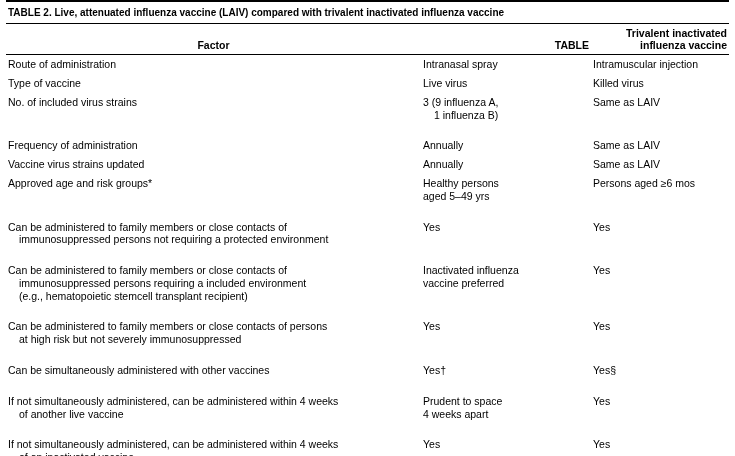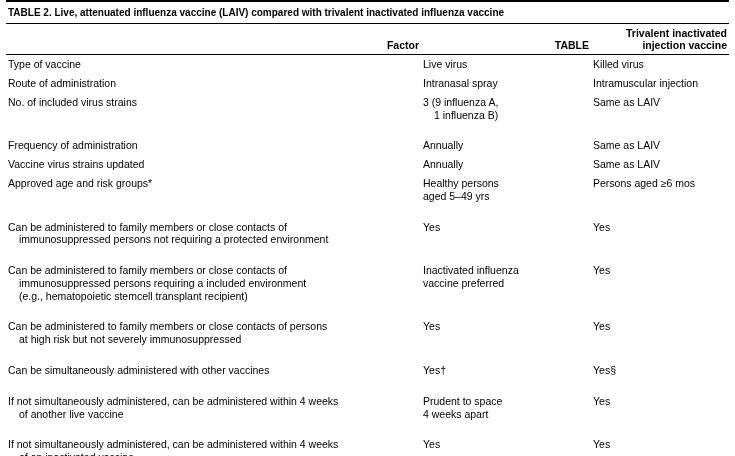--- a/index.html
+++ b/index.html
@@ -40,21 +40,21 @@
     width: 100%;
     border-collapse: collapse;
     table-layout: fixed;
     font-size: 10.5px;
   }
   table.tbl col.c1 { width: 415px; }
   table.tbl col.c2 { width: 170px; }
   table.tbl col.c3 { width: 138px; }
   table.tbl thead th {
     font-weight: bold;
-    text-align: right;
+    text-align: center;
     vertical-align: bottom;
     padding: 3px 2px 3px 2px;
     line-height: 1.15;
   }
   table.tbl thead th.col2, table.tbl thead th.col3 {
     text-align: right;
   }
   table.tbl tbody td {
     vertical-align: top;
     padding: 3px 2px 3px 2px;
@@ -91,57 +91,57 @@
       <col class="c1">
         <col class="c2">
         <col class="c3">
     </colgroup>
     <thead>
       <tr>
         <th class="col1">Factor</th>
         <th class="col2">TABLE</th>
         <th class="col3">
           <span>Trivalent inactivated</span><br>
-          <span>injection vaccine</span>
+          <span>influenza vaccine</span>
         </th>
       </tr>
     </thead>
   </table>
 
   <hr class="rule">
 
   <table class="tbl">
     <colgroup>
       <col class="c1">
         <col class="c2">
         <col class="c3">
     </colgroup>
     <tbody>
 
       <tr>
         <td class="factor">
+          <span>Route of administration</span>
+        </td>
+        <td>
+          <span>Intranasal spray</span>
+        </td>
+        <td>
+          <span>Intramuscular injection</span>
+        </td>
+      </tr>
+
+      <tr>
+        <td class="factor">
           <span>Type of vaccine</span>
         </td>
         <td>
           <span>Live virus</span>
         </td>
         <td>
           <span>Killed virus</span>
-        </td>
-      </tr>
-
-      <tr>
-        <td class="factor">
-          <span>Route of administration</span>
-        </td>
-        <td>
-          <span>Intranasal spray</span>
-        </td>
-        <td>
-          <span>Intramuscular injection</span>
         </td>
       </tr>
 
       <tr>
         <td class="factor">
           <span>No. of included virus strains</span>
         </td>
         <td>
           <span>3 (9 influenza A,</span><br>
           <span class="indent">1 influenza B)</span>

